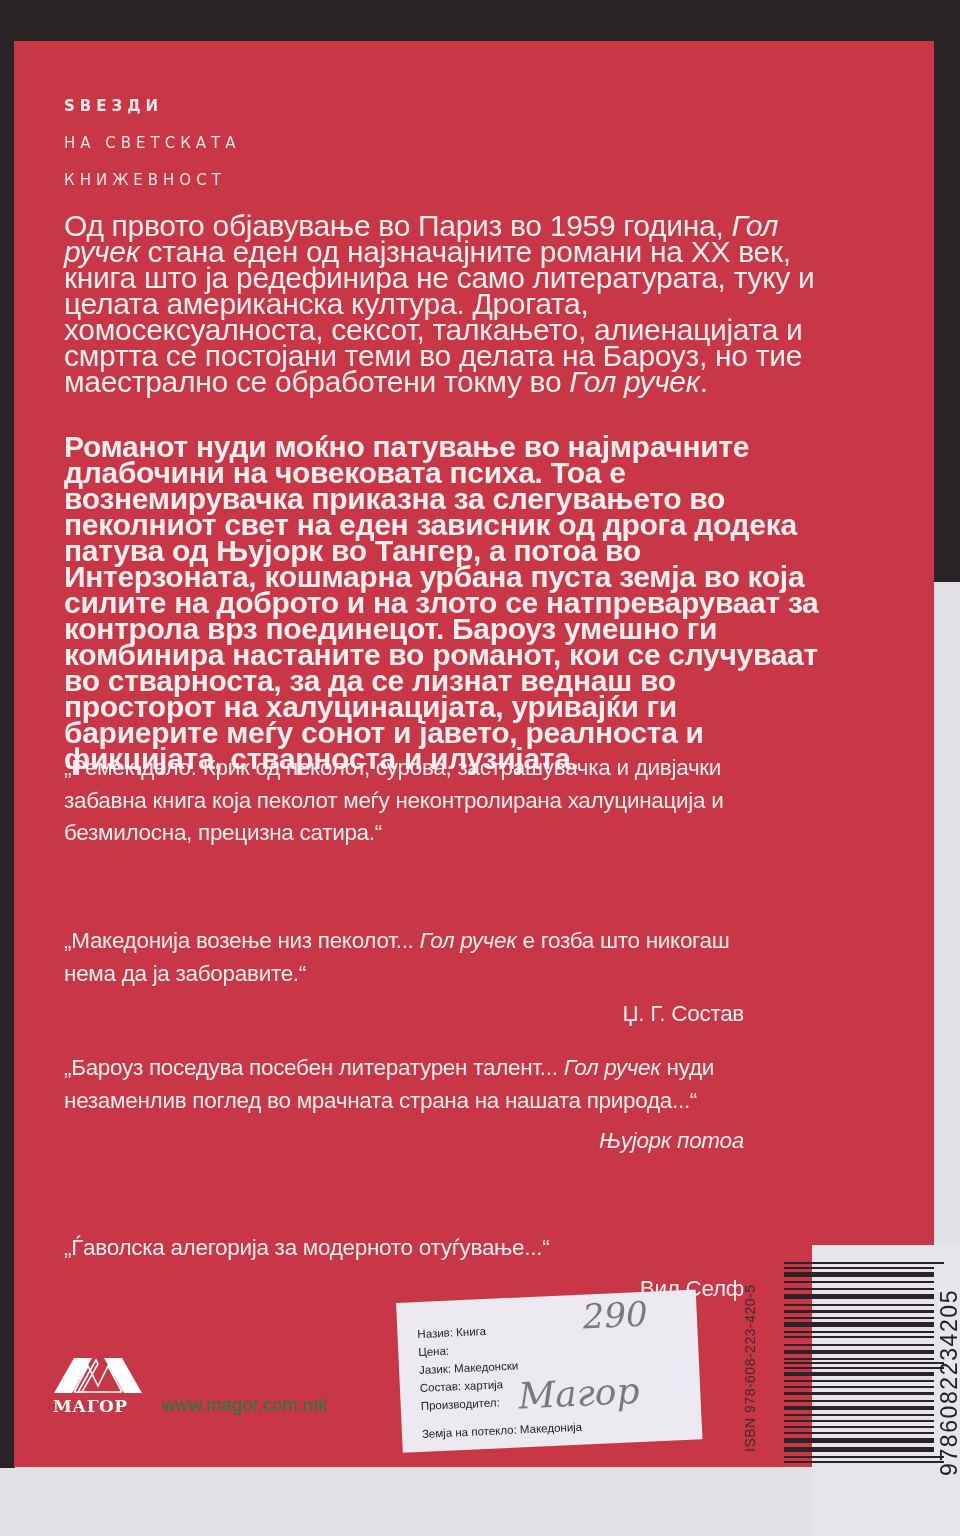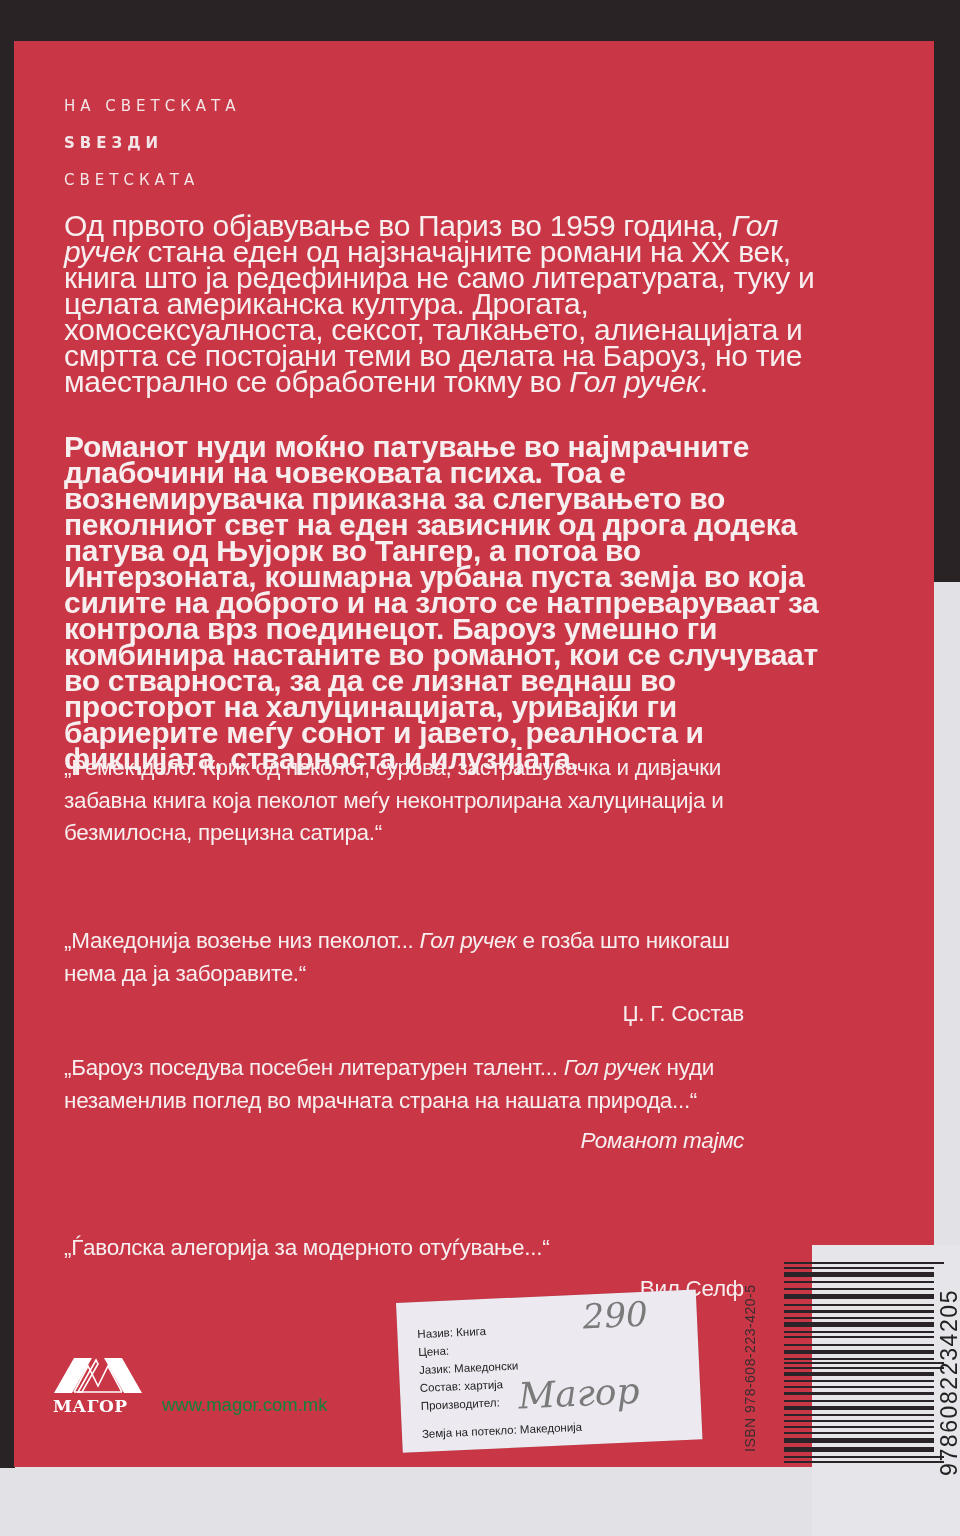--- a/index.html
+++ b/index.html
@@ -66,23 +66,23 @@
 </head>
 <body>
 
 <div class="dark-top"></div>
 <div class="dark-left"></div>
 <div class="dark-right"></div>
 
 <div class="red-panel"></div>
 
 <div class="series">
+  <span class="line l1">ЅВЕЗДИ</span>
   <span class="line l2">НА СВЕТСКАТА</span>
-  <span class="line l1">ЅВЕЗДИ</span>
-  <span class="line l3">СВЕТСКАТА</span>
+  <span class="line l3">КНИЖЕВНОСТ</span>
 </div>
 
 <div class="body-text p1">
   <p><span>Од првото објавување во Париз во 1959 година, </span><i>Гол ручек</i><span> стана еден од најзначајните романи на XX век, книга што ја редефинира не само литературата, туку и целата американска култура. Дрогата, хомосексуалноста, сексот, талкањето, алиенацијата и смртта се постојани теми во делата на Бароуз, но тие маестрално се обработени токму во </span><i>Гол ручек</i><span>.</span></p>
 </div>
 
 <div class="body-text p2">
   <p>Романот нуди моќно патување во најмрачните длабочини на човековата психа. Тоа е вознемирувачка приказна за слегувањето во пеколниот свет на еден зависник од дрога додека патува од Њујорк во Тангер, а потоа во Интерзоната, кошмарна урбана пуста земја во која силите на доброто и на злото се натпреваруваат за контрола врз поединецот. Бароуз умешно ги комбинира настаните во романот, кои се случуваат во стварноста, за да се лизнат веднаш во просторот на халуцинацијата, уривајќи ги бариерите меѓу сонот и јавето, реалноста и фикцијата, стварноста и илузијата.</p>
 </div>
 
@@ -90,21 +90,21 @@
   <p class="text">„Ремек-дело. Крик од пеколот, сурова, застрашувачка и дивјачки забавна книга која пеколот меѓу неконтролирана халуцинација и безмилосна, прецизна сатира.“</p>
 </div>
 
 <div class="quote q2">
   <p class="text"><span>„Македонија возење низ пеколот... </span><i>Гол ручек</i><span> е гозба што никогаш нема да ја заборавите.“</span></p>
   <span class="src">Џ. Г. Состав</span>
 </div>
 
 <div class="quote q3">
   <p class="text"><span>„Бароуз поседува посебен литературен талент... </span><i>Гол ручек</i><span> нуди незаменлив поглед во мрачната страна на нашата природа...“</span></p>
-  <span class="src it">Романот тајмс</span>
+  <span class="src it">Њујорк потоа</span>
 </div>
 
 <div class="quote q4">
   <p class="text">„Ѓаволска алегорија за модерното отуѓување...“</p>
   <span class="src">Вил Селф</span>
 </div>
 
 <svg class="logo" viewBox="0 0 92 60">
   <polygon points="2,37 22,2 40,2 20,37" fill="#ffffff"></polygon>
   <polygon points="90,37 70,2 52,2 72,37" fill="#ffffff"></polygon>

